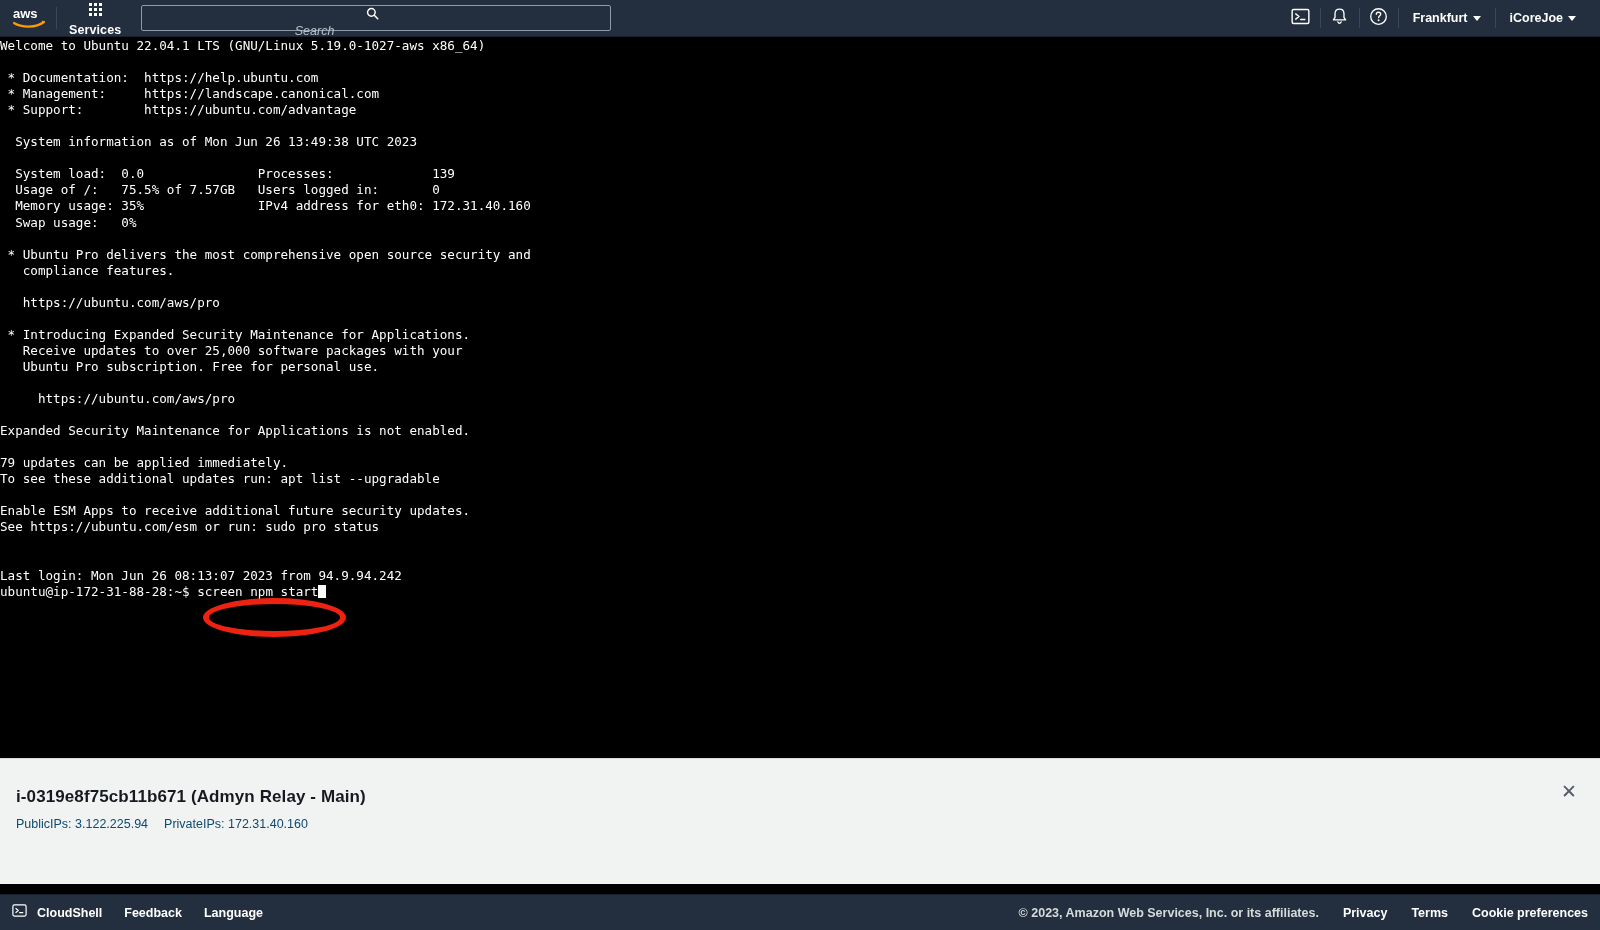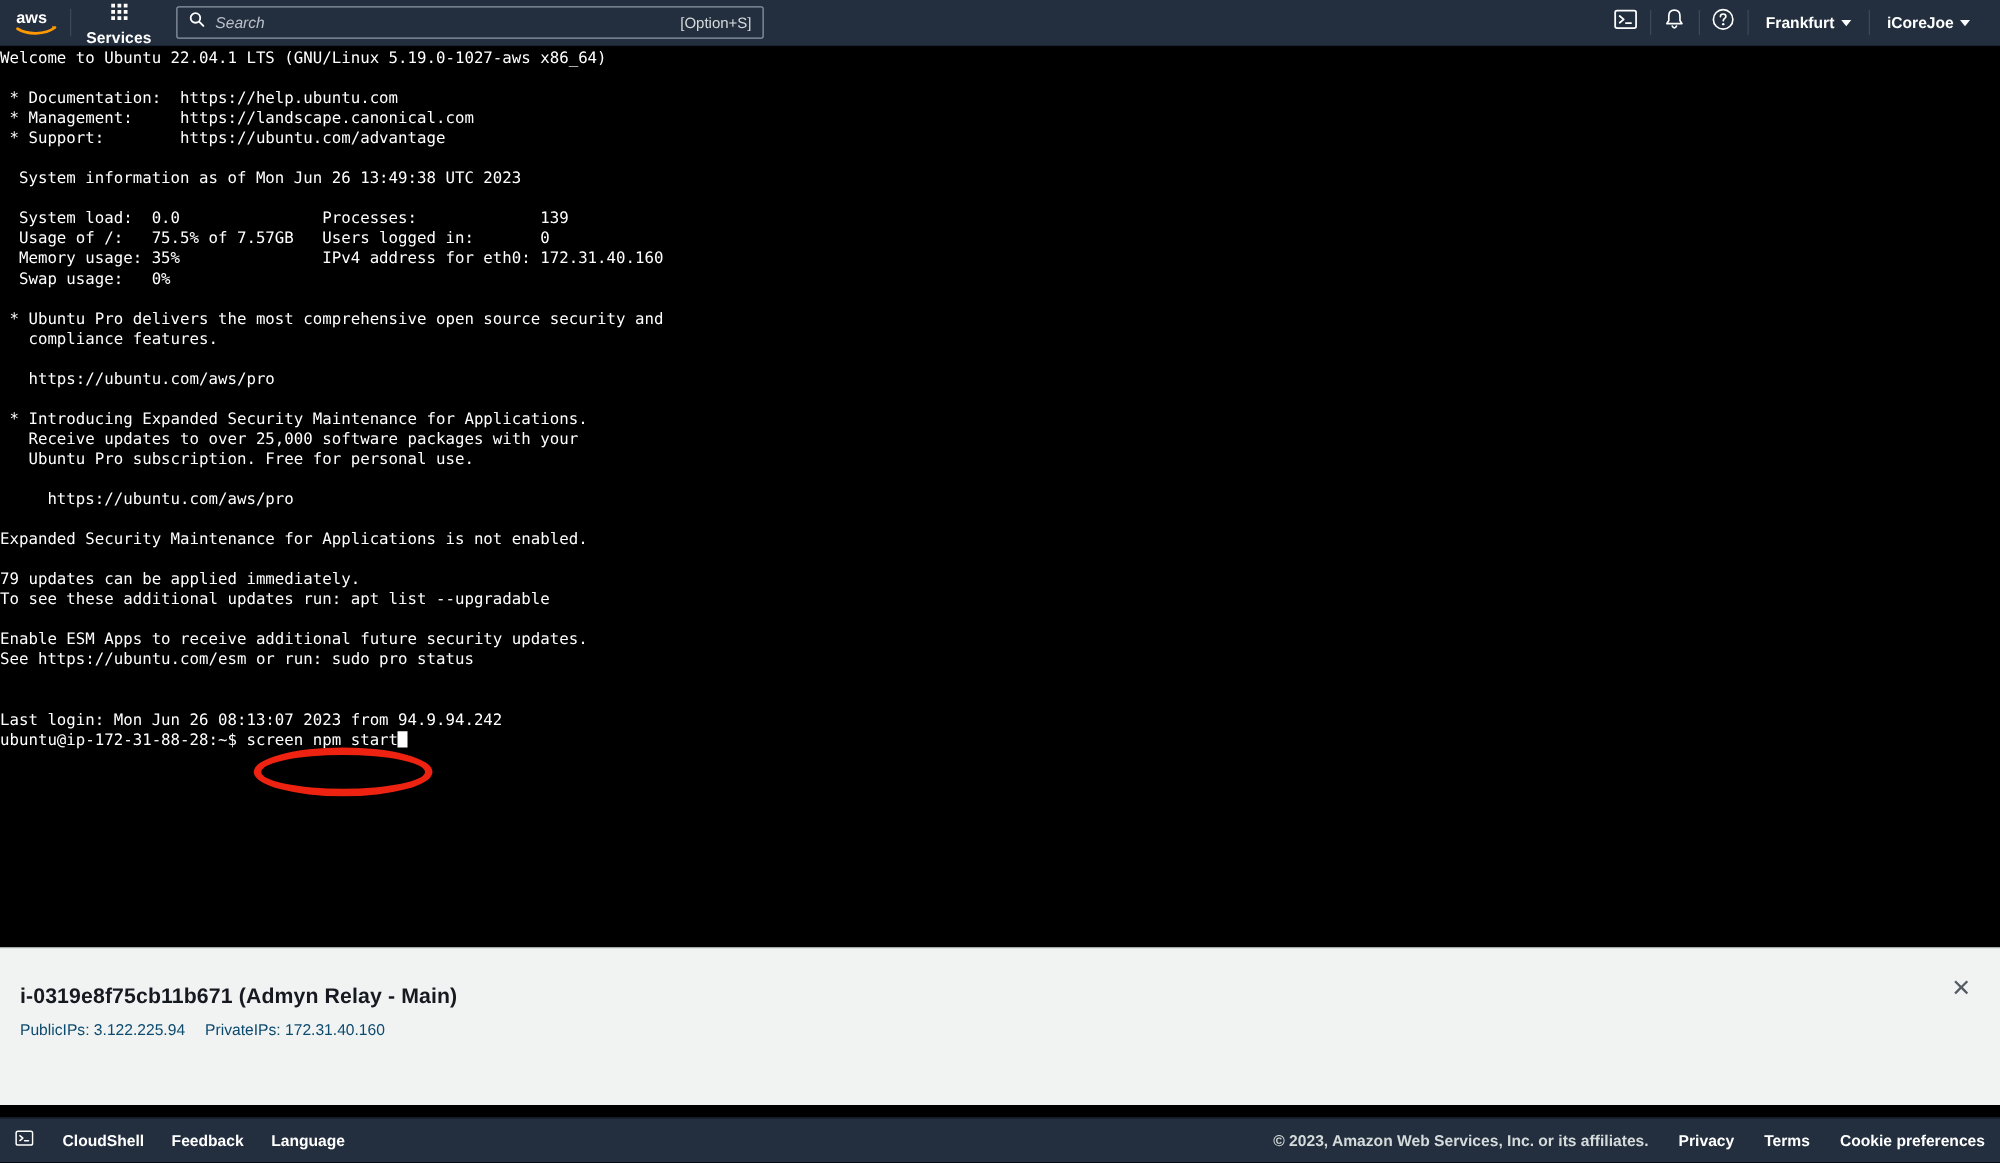--- a/index.html
+++ b/index.html
@@ -77,20 +77,21 @@
     margin-left: 12px;
     width: 470px;
     height: 26px;
     background: #232f3e;
     border: 1px solid #8d99a6;
     border-radius: 2px;
     display: flex;
     align-items: center;
     padding: 0 9px;
     cursor: text;
+    flex-direction: column;
   }
   .search-icon { flex: 0 0 auto; margin-right: 8px; }
   .search-input {
     flex: 1;
     background: transparent;
     border: none;
     outline: none;
     color: #d5dbdb;
     font-family: "Liberation Sans", sans-serif;
     font-size: 12.5px;
@@ -231,21 +232,21 @@
     border-top: 1px solid #16202e;
   }
   .footer-left {
     display: flex;
     align-items: center;
     gap: 22px;
   }
   .footer-cloudshell {
     display: flex;
     align-items: center;
-    gap: 23px;
+    gap: 10px;
     cursor: pointer;
   }
   .footer-link {
     color: #ffffff;
     font-size: 12.5px;
     font-weight: bold;
     cursor: pointer;
     white-space: nowrap;
   }
   .footer-right {

